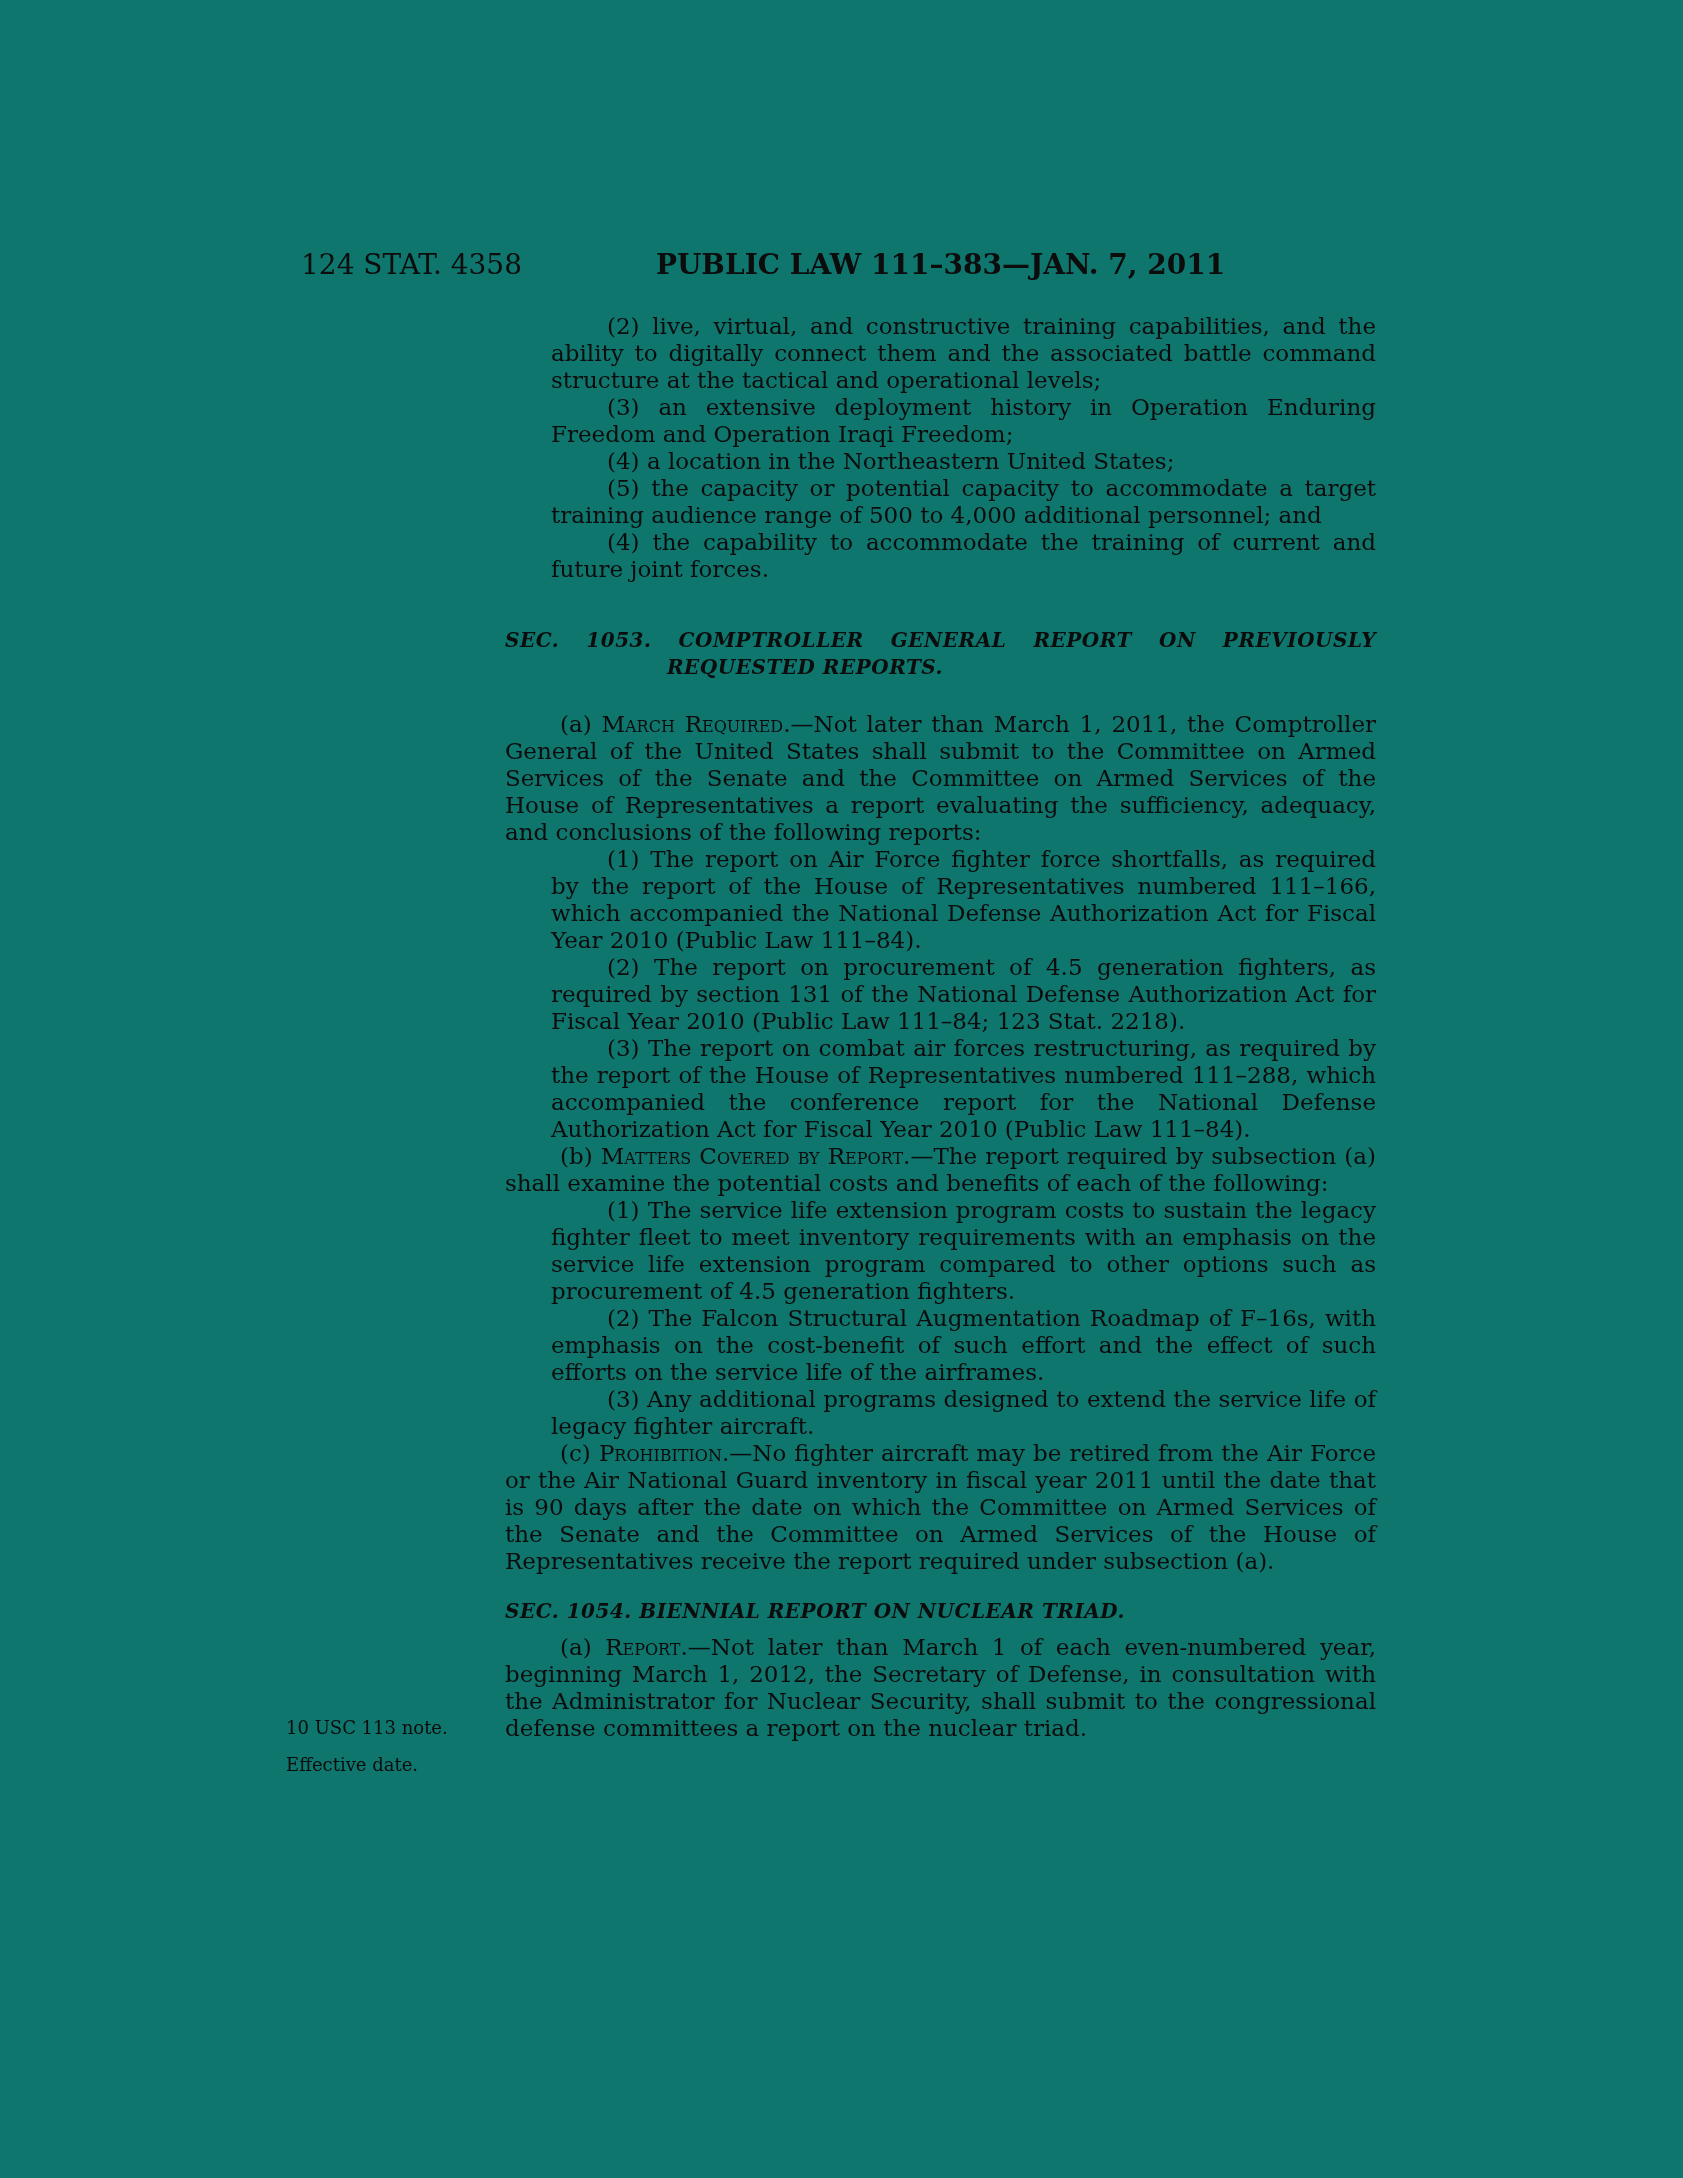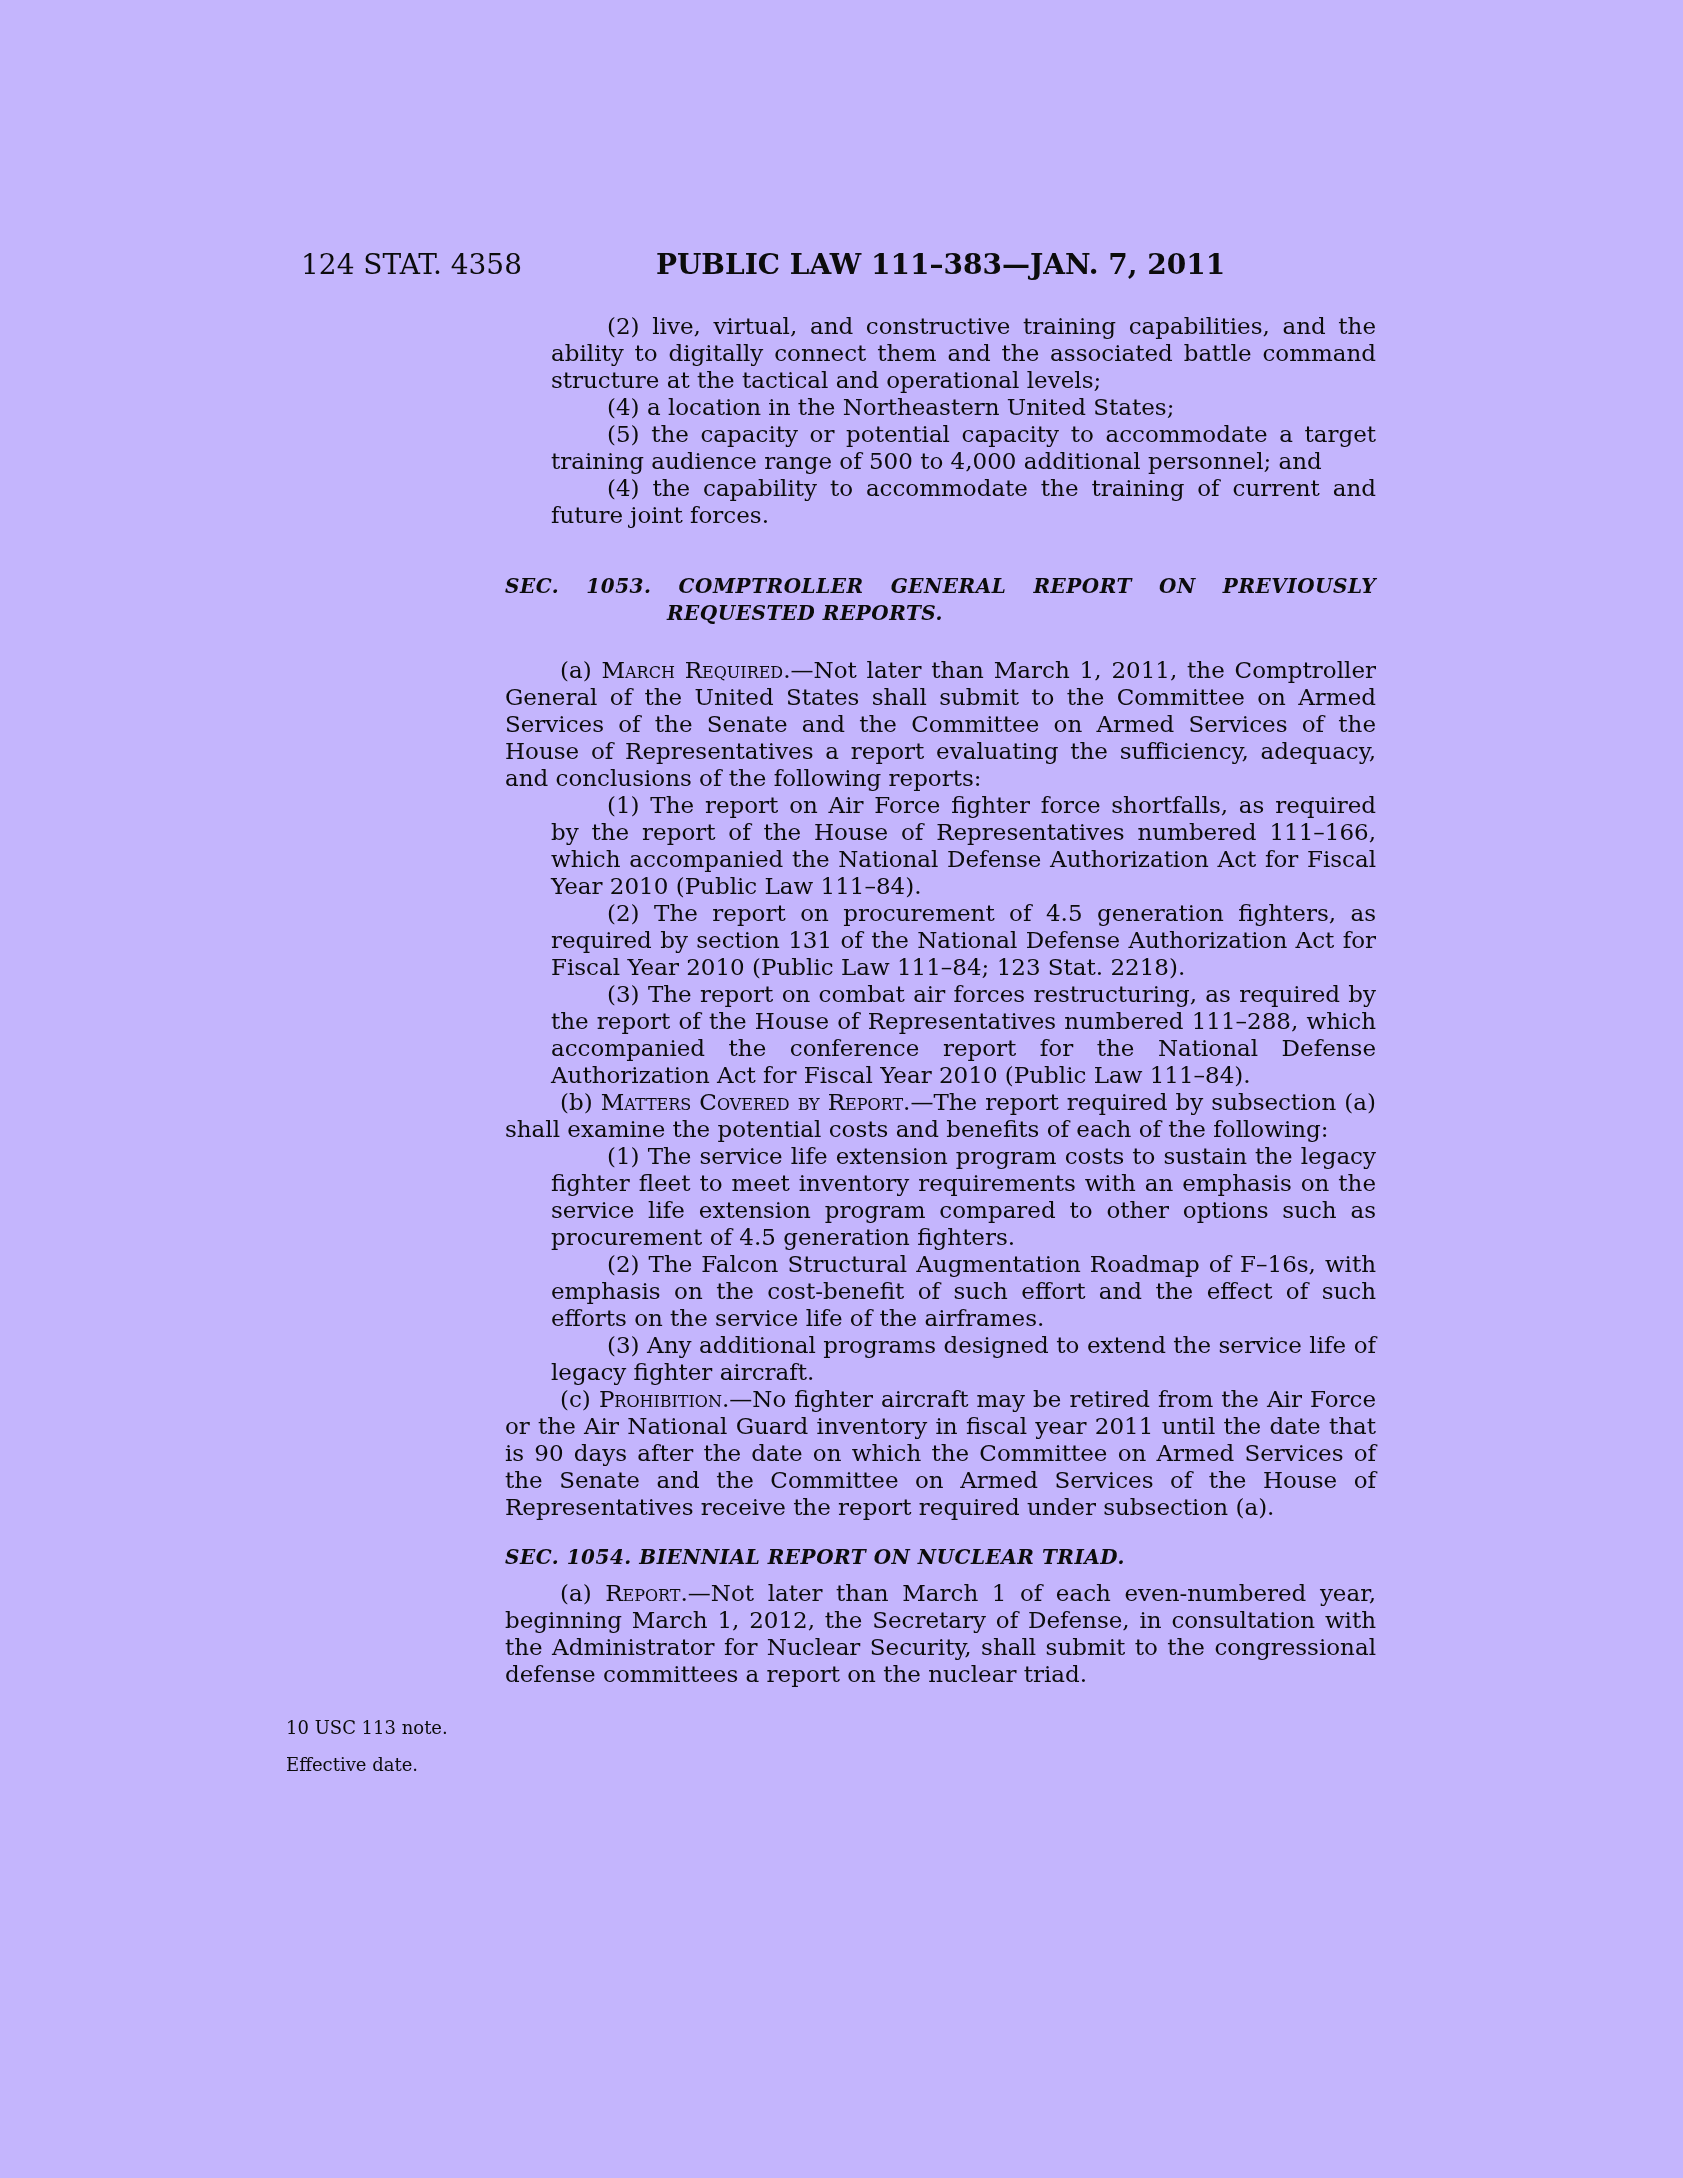--- a/index.html
+++ b/index.html
@@ -1,20 +1,20 @@
 <!DOCTYPE html>
 <html lang="en"><head>
 <meta charset="utf-8">
 <style>
   html, body { margin: 0; padding: 0; background: #ffffff; }
   .page {
     position: relative;
     width: 1683px;
     height: 2178px;
-    background: #c4b5fd;
+    background: #0f766e;
     color: #0c0c0c;
     font-family: "DejaVu Serif", "Liberation Serif", serif;
     overflow: hidden;
   }
 
   
   .page-header { position: absolute; top: 249px; left: 0; width: 1683px; height: 36px; }
   .stat-num {
     position: absolute; left: 301px; top: 0;
     font-size: 28px; line-height: 32px; white-space: nowrap;
@@ -67,20 +67,21 @@
   </header>
 
   <aside>
     <div class="margin-note note-usc">10 USC 113 note.</div>
     <div class="margin-note note-eff">Effective date.</div>
   </aside>
 
   <main class="text-col">
 
     <p class="item">(2) live, virtual, and constructive training capabilities, and the ability to digitally connect them and the associated battle command structure at the tactical and operational levels;</p>
+    <p class="item">(3) an extensive deployment history in Operation Enduring Freedom and Operation Iraqi Freedom;</p>
     <p class="item">(4) a location in the Northeastern United States;</p>
     <p class="item">(5) the capacity or potential capacity to accommodate a target training audience range of 500 to 4,000 additional personnel; and</p>
     <p class="item">(4) the capability to accommodate the training of current and future joint forces.</p>
 
     <h2 class="sec-heading">SEC. 1053. COMPTROLLER GENERAL REPORT ON PREVIOUSLY REQUESTED REPORTS.</h2>
 
     <p class="sub"><span>(a) </span><span class="sc">March Required</span><span>.—Not later than March 1, 2011, the Comptroller General of the United States shall submit to the Committee on Armed Services of the Senate and the Committee on Armed Services of the House of Representatives a report evaluating the sufficiency, adequacy, and conclusions of the following reports:</span></p>
 
     <p class="item">(1) The report on Air Force fighter force shortfalls, as required by the report of the House of Representatives numbered 111–166, which accompanied the National Defense Authorization Act for Fiscal Year 2010 (Public Law 111–84).</p>
     <p class="item">(2) The report on procurement of 4.5 generation fighters, as required by section 131 of the National Defense Authorization Act for Fiscal Year 2010 (Public Law 111–84; 123 Stat. 2218).</p>

